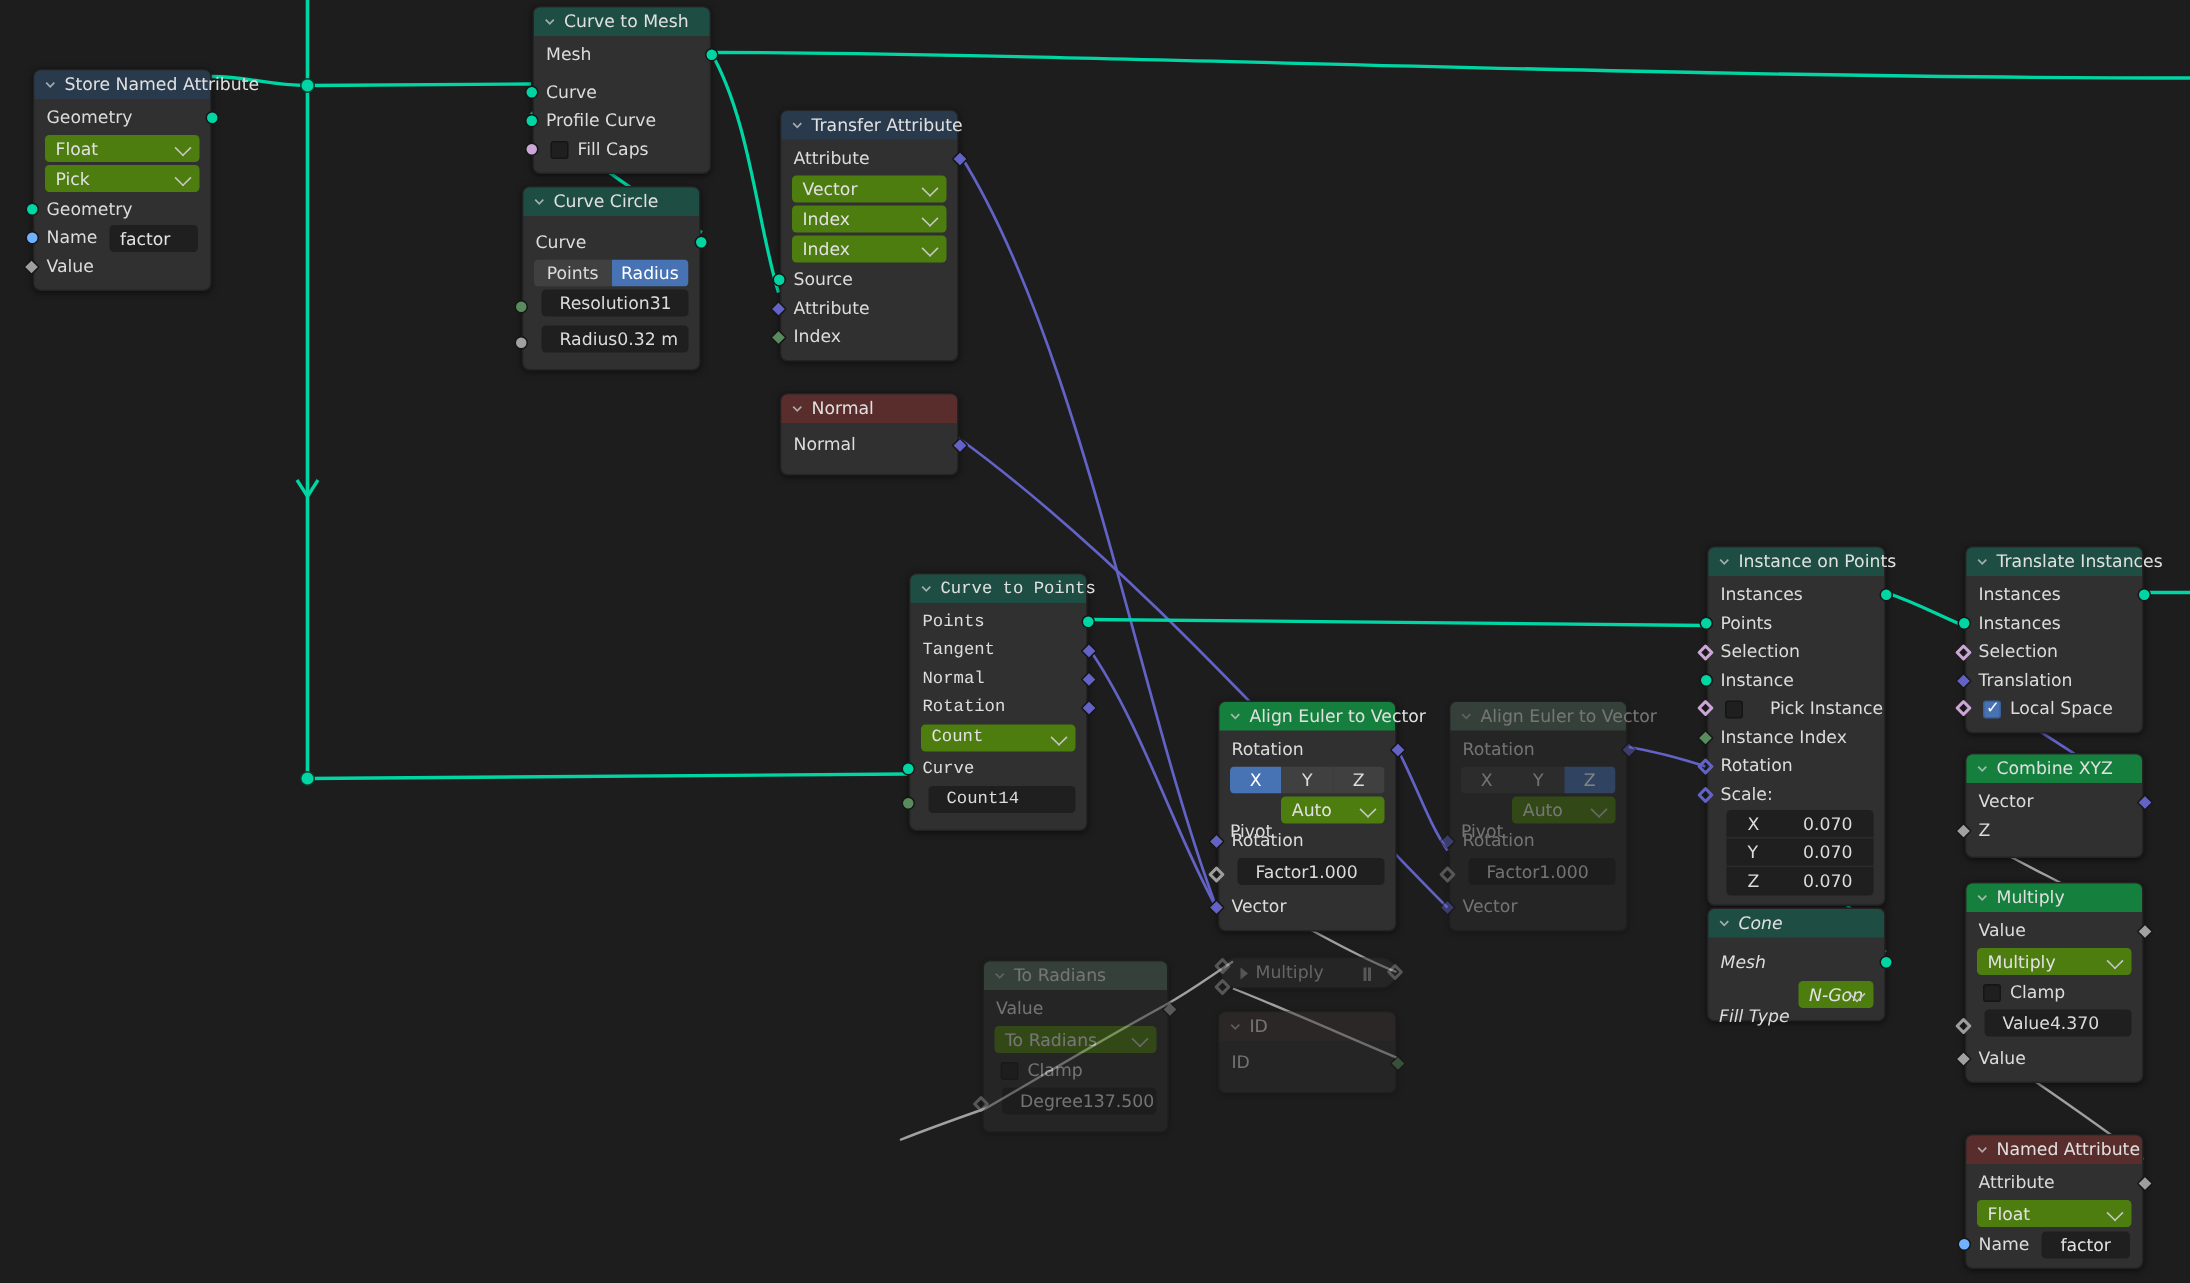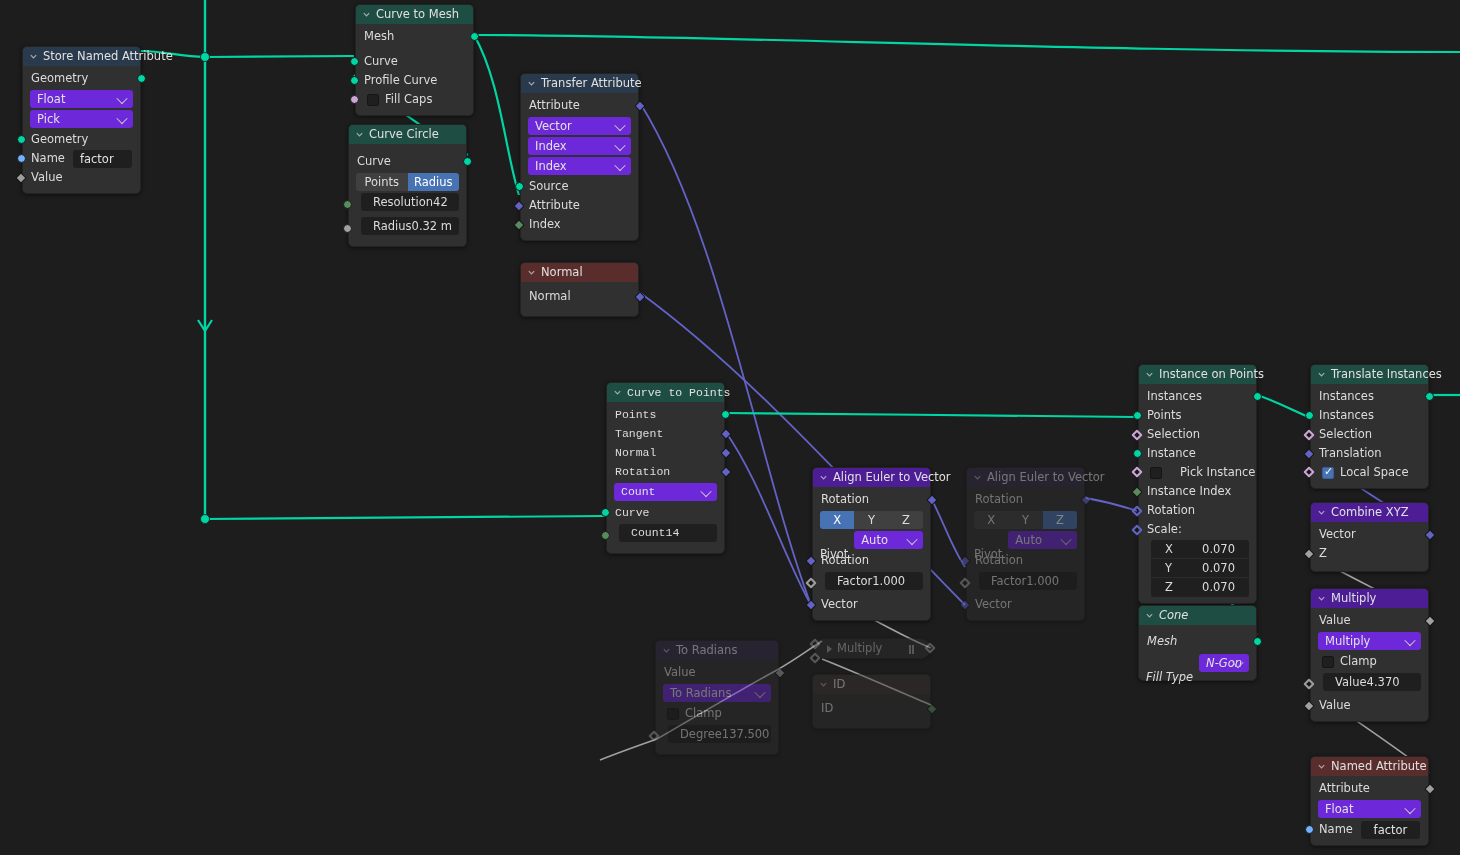--- a/index.html
+++ b/index.html
@@ -25,21 +25,21 @@
     border-radius: 4px 4px 0 0;
     color: #e0e0e0;
     font-size: 11.5px;
     padding-left: 6px;
     display: flex; align-items: center; gap: 5px;
     white-space: nowrap;
   }
   .hdr-geo   { background: #1d4d43; }
   .hdr-input { background: #2a3a4d; }
   .hdr-attr  { background: #5a2d2d; }
-  .hdr-color { background: #4c1d95; }
+  .hdr-color { background: #15803d; }
   .chev { width: 9px; height: 9px; flex: 0 0 9px; opacity: .75; }
   .body { padding: 3px 0 6px 0; }
 
   .row {
     position: relative; height: 19px; line-height: 19px;
     font-size: 11.5px; color: #dcdcdc;
     padding: 0 8px; white-space: nowrap;
   }
   .row.out { text-align: left; }
   .row.in  { text-align: left; }
@@ -61,21 +61,21 @@
   .s-bool { background: #cca6d6; }
   .s-str  { background: #70b2ff; }
   .s-attr { background: #9e9e9e; }
 
   .widget {
     margin: 2px 7px; height: 18px; line-height: 18px;
     background: #545454; border-radius: 3px;
     font-size: 11.5px; color: #e2e2e2;
     padding: 0 7px; position: relative; white-space: nowrap;
   }
-  .widget.dropdown { background: #6d28d9; }
+  .widget.dropdown { background: #4d7c0f; }
   .widget.dropdown::after {
     content: ""; position: absolute; right: 7px; top: 6px;
     width: 7px; height: 7px;
     border-right: 1.4px solid #c8c8c8; border-bottom: 1.4px solid #c8c8c8;
     transform: rotate(45deg) translate(-1px,-1px);
   }
   .widget.num {
     background: #1f1f1f; display: flex; justify-content: flex-start;
     padding: 0 12px; color: #dcdcdc;
   }
@@ -289,21 +289,21 @@
         <span class="sock right s-geo" style="top:10px;"></span>
       </div>
       <div class="seg">
         <div>Points</div>
         <div class="active">Radius</div>
       </div>
       <div class="fieldrow">
         <span class="sock left s-int"></span>
         <div class="widget num">
           <span class="lbl">Resolution</span>
-          <span class="val">42</span>
+          <span class="val">31</span>
         </div>
       </div>
       <div class="fieldrow">
         <span class="sock left s-float"></span>
         <div class="widget num">
           <span class="lbl">Radius</span>
           <span class="val">0.32 m</span>
         </div>
       </div>
     </div>

